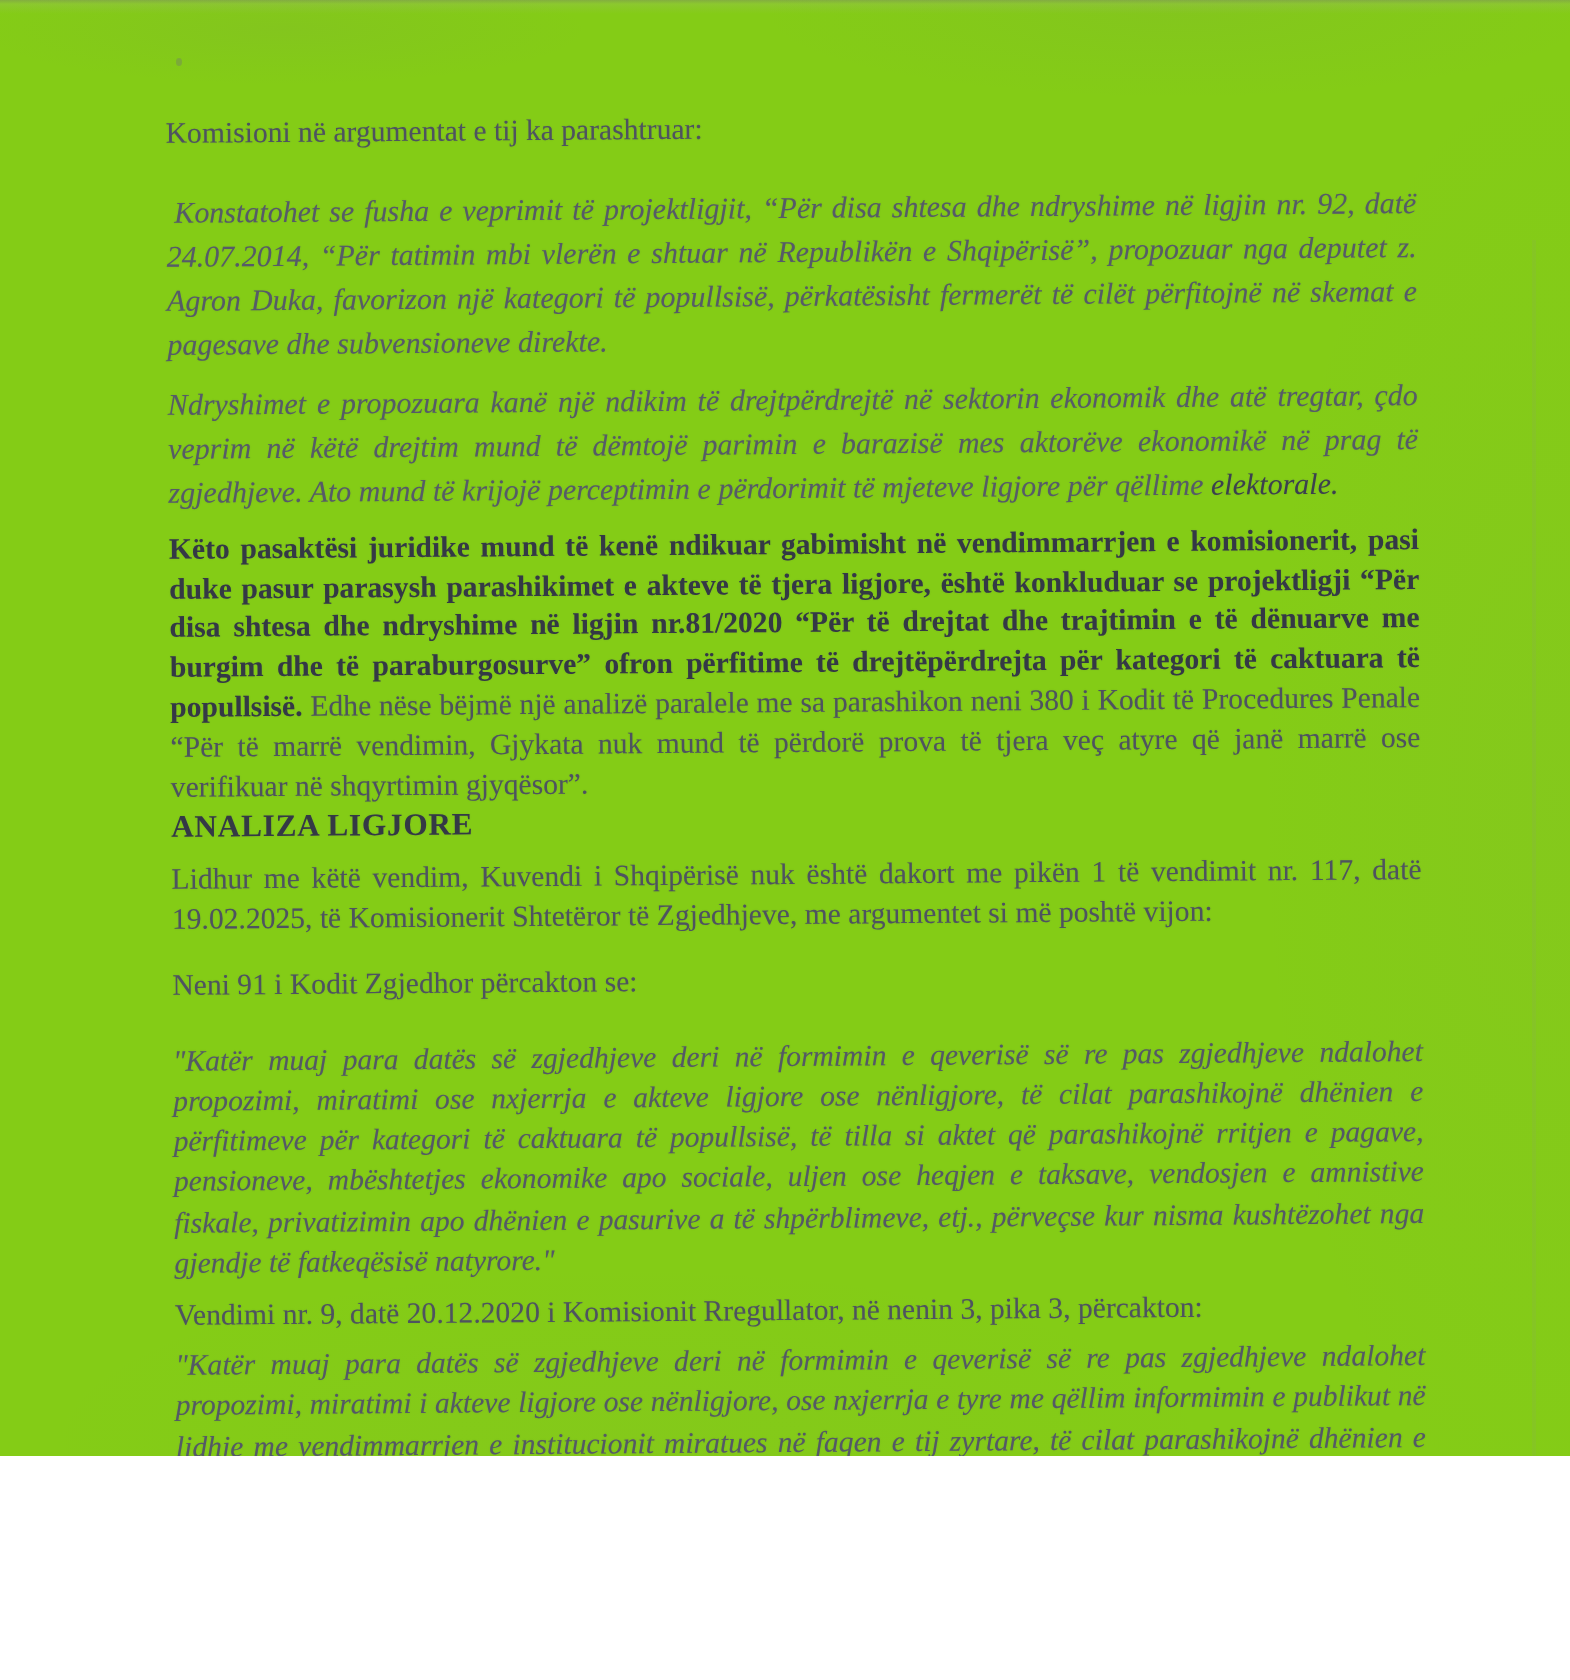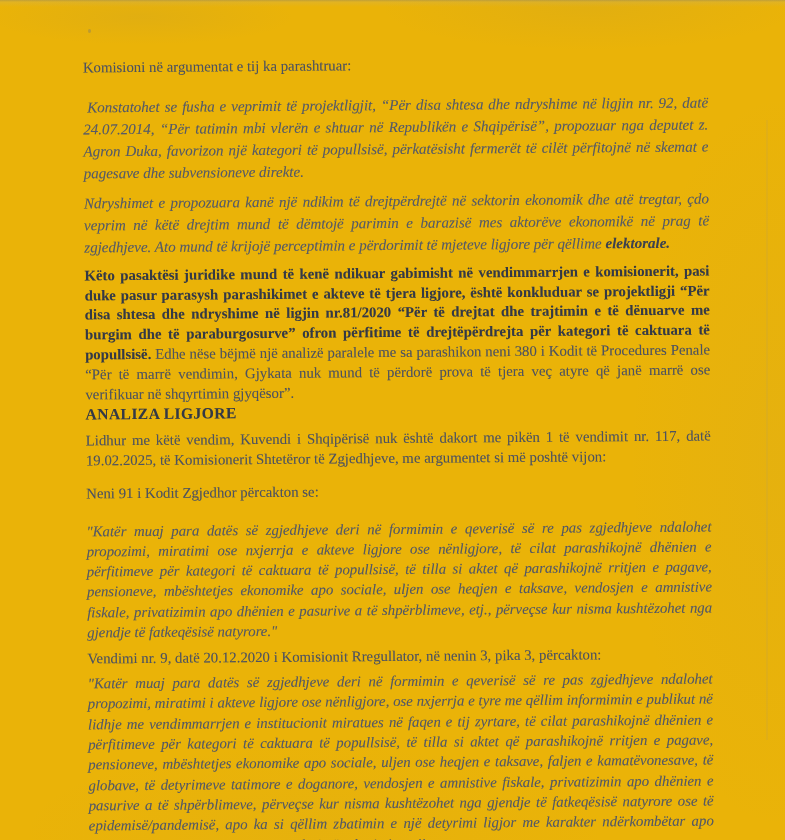--- a/index.html
+++ b/index.html
@@ -3,23 +3,23 @@
 <meta charset="utf-8">
 <style>
   html, body {
     margin: 0;
     padding: 0;
     background: #ffffff;
   }
   .page {
     position: relative;
     width: 785px;
-    height: 840px;
+    height: 728px;
     overflow: hidden;
-    background: #eab308;
+    background: #84cc16;
     font-family: "Liberation Serif", "DejaVu Serif", serif;
   }
   
   .page::before {
     content: "";
     position: absolute;
     inset: 0;
     pointer-events: none;
     background:
       radial-gradient(ellipse 220px 40px at 18% 2%, rgba(120,120,115,0.08), transparent 70%),
@@ -77,21 +77,21 @@
     text-align: left;
     font-weight: bold;
     font-size: 15.6px;
     line-height: 19.8px;
     letter-spacing: 0.4px;
     color: #343945;
   }
   .seg-regular { font-style: normal; font-weight: normal; }
   .seg-italic { font-style: italic; }
   .seg-bold { font-weight: bold; font-style: normal; color: #343945; }
-  .seg-bold-italic { font-weight: bold; font-style: italic; color: #3c414e; }
+  .seg-bold-italic { font-weight: normal; font-style: italic; color: #3c414e; }
 
   
   [data-name="intro-line"]            { margin-bottom: 18px; }
   [data-name="paragraph-konstatohet"] { margin-bottom: 8px; text-indent: 4px; }
   [data-name="paragraph-ndryshimet"]  { margin-bottom: 8px; }
   [data-name="paragraph-keto-pasaktesi"] { margin-bottom: 0; }
   [data-name="heading-analiza-ligjore"]  { margin: 0 0 7px 0; }
   [data-name="paragraph-lidhur"]      { margin-bottom: 13px; }
   [data-name="paragraph-neni-91"]     { margin-bottom: 17px; }
   [data-name="quote-neni-91"]         { margin-bottom: 7px; line-height: 20.5px; }

